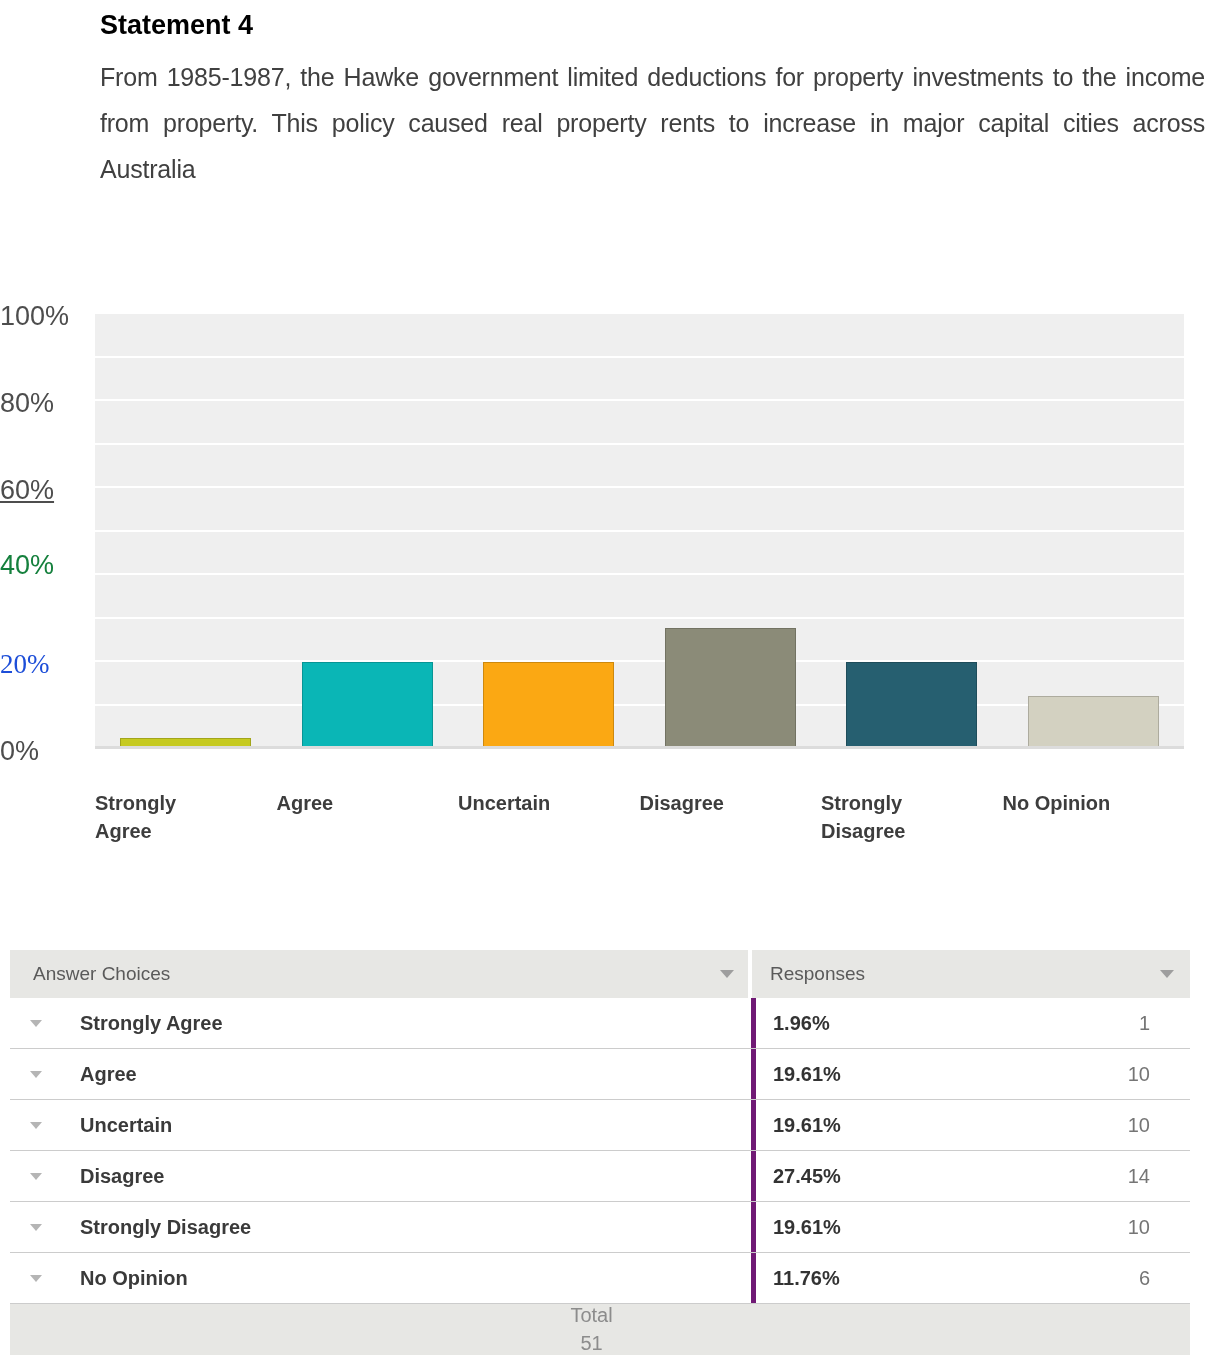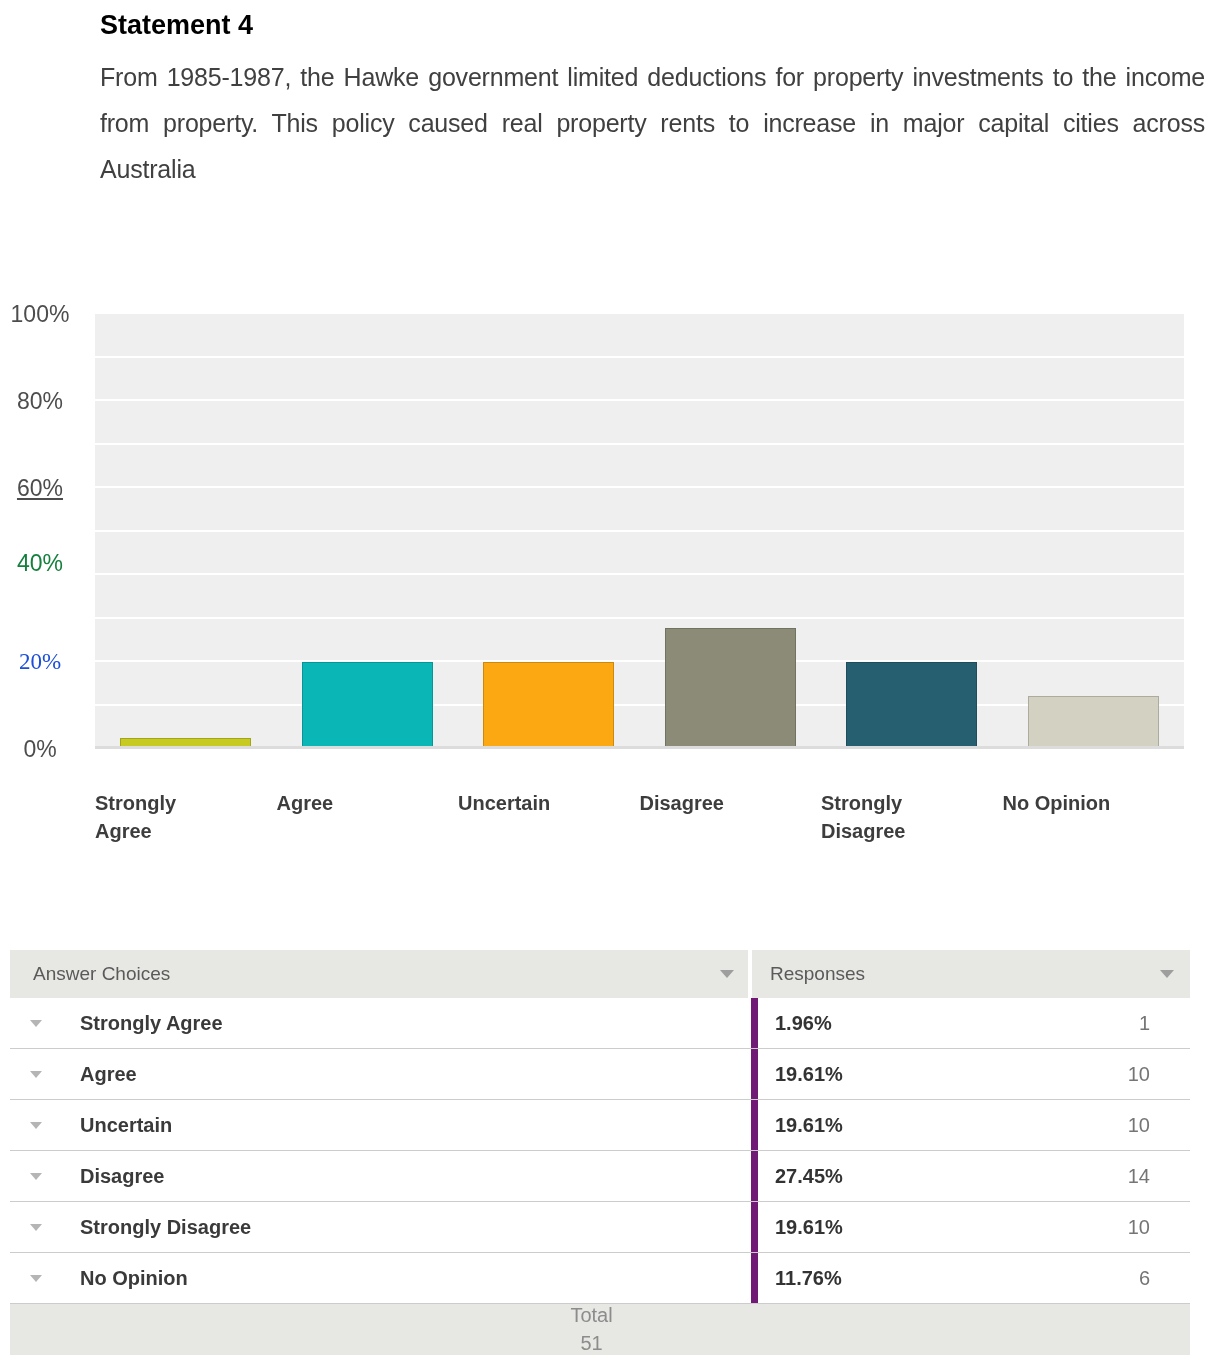--- a/index.html
+++ b/index.html
@@ -6,21 +6,21 @@
   .page{position:relative;width:1205px;height:1372px;background:#ffffff;overflow:hidden;
         font-family:"Liberation Sans",sans-serif;}
 
   
   .qheader{position:absolute;left:100px;top:10px;width:1105px;}
   .qtitle{font-size:27px;font-weight:bold;color:#000000;margin:0 0 13px 0;}
   .qtext{font-size:25px;line-height:46px;color:#404040;text-align:justify;margin:0;letter-spacing:-0.2px;}
 
   
   .yaxis{position:absolute;left:0;top:312px;width:80px;height:435px;}
-  .ytick{position:absolute;right:0;width:80px;text-align:center;font-size:23px;color:#4d4d4d;}
+  .ytick{position:absolute;right:0;width:80px;text-align:left;font-size:27px;color:#4d4d4d;}
   .plot{position:absolute;left:95px;top:312px;width:1089px;height:435px;background:#efefef;}
   .gridline{position:absolute;left:0;right:0;height:2px;background:#ffffff;}
   .axisline{position:absolute;left:95px;top:746px;width:1089px;height:3px;background:#dcdcdc;}
   .bar{position:absolute;bottom:0;width:131px;box-shadow:inset 0 0 0 1px rgba(0,0,0,0.18);}
   .xaxis{position:absolute;left:95px;top:777px;width:1089px;display:flex;}
   .xslot{flex:1 1 0;display:flex;justify-content:flex-start;margin-top:12px;}
   .xlabel{font-size:20px;font-weight:bold;color:#3d3d3d;line-height:28px;white-space:pre-line;text-align:left;}
 
   
   .rtable{position:absolute;left:10px;top:950px;width:1180px;}
@@ -29,21 +29,21 @@
       color:#5a5a5a;font-size:19px;box-sizing:border-box;}
   .th-answer{width:738px;margin-right:4px;padding:0 14px 0 23px;gap:44px;}
   .th-resp{flex:1 1 auto;padding:0 16px 0 18px;justify-content:space-between;}
   .tri{width:0;height:0;border-left:7px solid transparent;border-right:7px solid transparent;
        border-top:8px solid #9e9e9e;}
   .tri-row{border-left-width:6px;border-right-width:6px;border-top-width:7px;border-top-color:#b5b5b5;}
   .trow{display:flex;height:51px;align-items:stretch;border-bottom:1px solid #cccccc;box-sizing:border-box;}
   .cell-answer{width:741px;display:flex;align-items:center;padding-left:20px;box-sizing:border-box;}
   .row-label{margin-left:38px;font-weight:bold;color:#3a3a3a;font-size:20px;}
   .cell-resp{flex:1 1 auto;display:flex;align-items:center;justify-content:space-between;
-             border-left:7px solid #701a75;padding:0 40px 0 17px;box-sizing:border-box;}
+             border-left:5px solid #701a75;padding:0 40px 0 17px;box-sizing:border-box;}
   .pct{font-weight:bold;color:#333333;font-size:20px;}
   .cnt{color:#757575;font-size:20px;}
   .total{display:flex;height:51px;align-items:center;justify-content:space-between;
          background:#e7e7e4;color:#8c8c8c;padding:0 40px 0 23px;box-sizing:border-box;font-size:20px;flex-direction:column;}
 </style>
 </head>
 <body>
 
 <div class="page">
 

